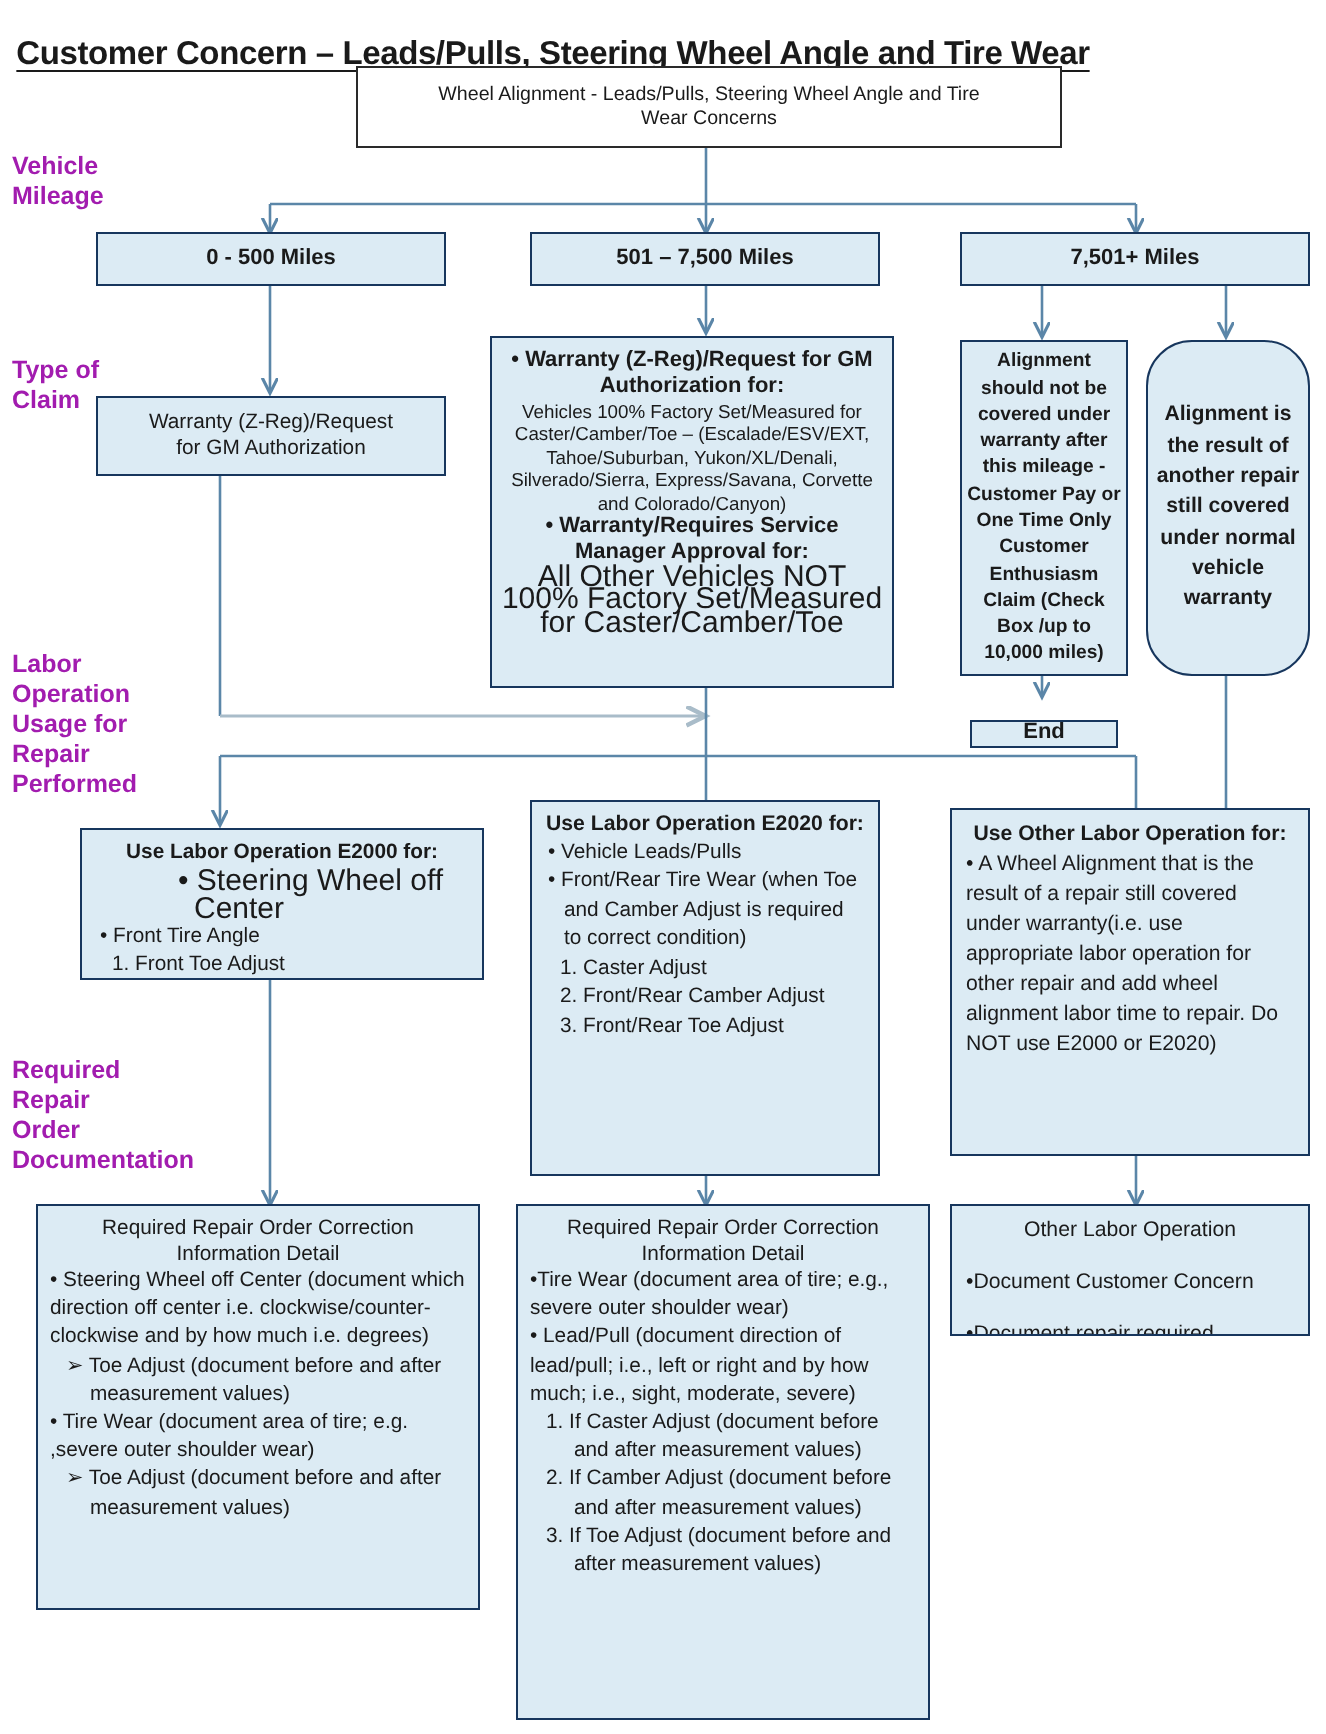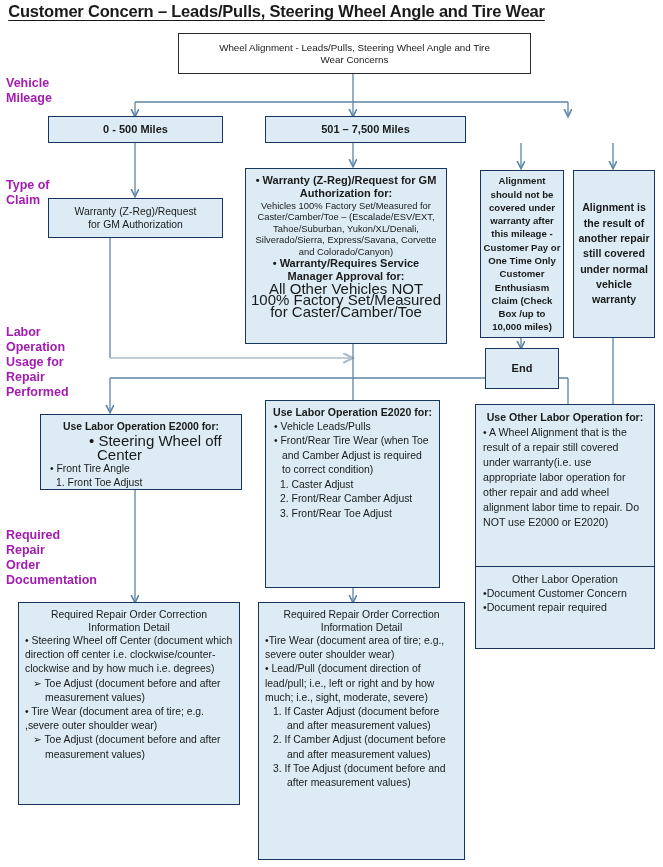--- a/index.html
+++ b/index.html
@@ -15,21 +15,21 @@
     background:#fff;
   }
   #svg-layer{
     position:absolute;
     left:0;top:0;
     width:663px;height:867px;
     pointer-events:none;
   }
   .title{
     position:absolute;
-    left:0; top:2px;
+    left:0; top:18px;
     width:553px;
     text-align:center;
     font-size:16.5px;
     font-weight:bold;
     letter-spacing:-0.2px;
     text-decoration:underline;
     text-underline-offset:3px;
   }
   .swimlabel{
     position:absolute;
@@ -130,46 +130,49 @@
 
   <div class="node white" style="left:178px; top:33px; width:353px; height:41px;">
     <span class="line hdr">Wheel Alignment - Leads/Pulls, Steering Wheel Angle and Tire</span>
     <span class="line hdr">Wear Concerns</span>
   </div>
 
   <div class="node" style="left:48px; top:116px; width:175px; height:27px;">
     <span class="line big">0 - 500 Miles</span>
   </div>
 
-  <div class="node" style="left:265px; top:116px; width:201px; height:27px;">
+  <div class="node" style="left:265px; top:116px; width:175px; height:27px;">
     <span class="line big">501 – 7,500 Miles</span>
   </div>
 
+  <div class="node" style="left:480px; top:116px; width:175px; height:27px;">
+    <span class="line big">7,501+ Miles</span>
+  </div>
 
   <div class="node" style="left:48px; top:198px; width:175px; height:40px; font-size:10.4px; line-height:13px;">
     <span class="line">Warranty (Z-Reg)/Request</span>
     <span class="line">for GM  Authorization</span>
   </div>
 
   <div class="node" style="left:245px; top:168px; width:202px; height:176px; justify-content:flex-start; padding-top:5px;">
     <span class="line bold" style="font-size:11px;line-height:13px;">• Warranty (Z-Reg)/Request for GM Authorization for:</span>
     <span class="line" style="font-size:9.4px;line-height:11.4px;">Vehicles 100% Factory Set/Measured for Caster/Camber/Toe – (Escalade/ESV/EXT, Tahoe/Suburban, Yukon/XL/Denali, Silverado/Sierra, Express/Savana,  Corvette and Colorado/Canyon)</span>
     <span class="line bold" style="font-size:11px;line-height:13px;">• Warranty/Requires Service Manager Approval for:</span>
     <span class="line" style="font-size:15px;line-height:11.4px;">All Other Vehicles NOT 100% Factory Set/Measured for Caster/Camber/Toe</span>
   </div>
 
   <div class="node" style="left:480px; top:170px; width:84px; height:168px; font-size:9.6px; line-height:13.3px; font-weight:bold; padding:3px 2px;">
     <span class="line">Alignment should not be covered under warranty after this mileage - Customer Pay or  One Time Only Customer Enthusiasm Claim (Check Box /up to 10,000 miles)</span>
   </div>
 
-  <div class="node" style="left:573px; top:170px; width:82px; height:168px; font-size:10.6px; line-height:15.3px; font-weight:bold; padding:3px 2px;">
+  <div class="node" style="left:573px; top:170px; width:82px; height:168px; font-size:10.6px; line-height:15.3px; font-weight:bold; padding:3px 2px;border-radius:23px;">
     <span class="line">Alignment is the result of another repair still covered under normal vehicle warranty</span>
   </div>
 
-  <div class="node" style="left:485px; top:348px; width:74px; height:41px;">
+  <div class="node" style="left:485px; top:360px; width:74px; height:14px;">
     <span class="line big">End</span>
   </div>
 
   <div class="node" style="left:40px; top:414px; width:202px; height:76px; justify-content:flex-start; padding:5px 7px;">
     <span class="line n-center bold" style="font-size:10.4px;line-height:13.5px;">Use Labor Operation E2000 for:</span>
     <span class="line n-left ind1" style="font-size:15px;line-height:14px;margin-left:39px;">• Steering Wheel off Center</span>
     <span class="line n-left ind1" style="font-size:10.4px;line-height:14px;">• Front Tire Angle</span>
     <span class="line n-left nums" style="font-size:10.4px;line-height:14px;">1.    Front Toe Adjust</span>
   </div>
 
@@ -197,19 +200,19 @@
 
   <div class="node" style="left:258px; top:602px; width:207px; height:258px; justify-content:flex-start; padding:5px 6px;">
     <span class="line n-center" style="font-size:10.4px;line-height:13px;">Required Repair Order Correction Information Detail</span>
     <span class="line n-left" style="font-size:10.4px;line-height:14.2px;">•Tire Wear (document area of tire; e.g., severe outer shoulder wear)</span>
     <span class="line n-left" style="font-size:10.4px;line-height:14.2px;">• Lead/Pull (document direction of lead/pull; i.e., left or right and by how much; i.e., sight, moderate, severe)</span>
     <span class="line n-left nums" style="font-size:10.4px;line-height:14.2px;">1.     If Caster Adjust (document before and after measurement values)</span>
     <span class="line n-left nums" style="font-size:10.4px;line-height:14.2px;">2.     If Camber Adjust (document before and after measurement values)</span>
     <span class="line n-left nums" style="font-size:10.4px;line-height:14.2px;">3.     If Toe Adjust (document before and after measurement values)</span>
   </div>
 
-  <div class="node" style="left:475px; top:566px; width:180px; height:83px; justify-content:flex-start; padding:5px 7px;">
+  <div class="node" style="left:475px; top:602px; width:180px; height:66px; justify-content:flex-start; padding:5px 7px;gap:12px;">
     <span class="line n-center" style="font-size:10.6px;line-height:14px;">Other Labor Operation</span>
     <span class="line n-left" style="font-size:10.6px;line-height:14px;">•Document Customer Concern</span>
     <span class="line n-left" style="font-size:10.6px;line-height:14px;">•Document repair required</span>
   </div>
 
 </div>
 
 </body></html>

